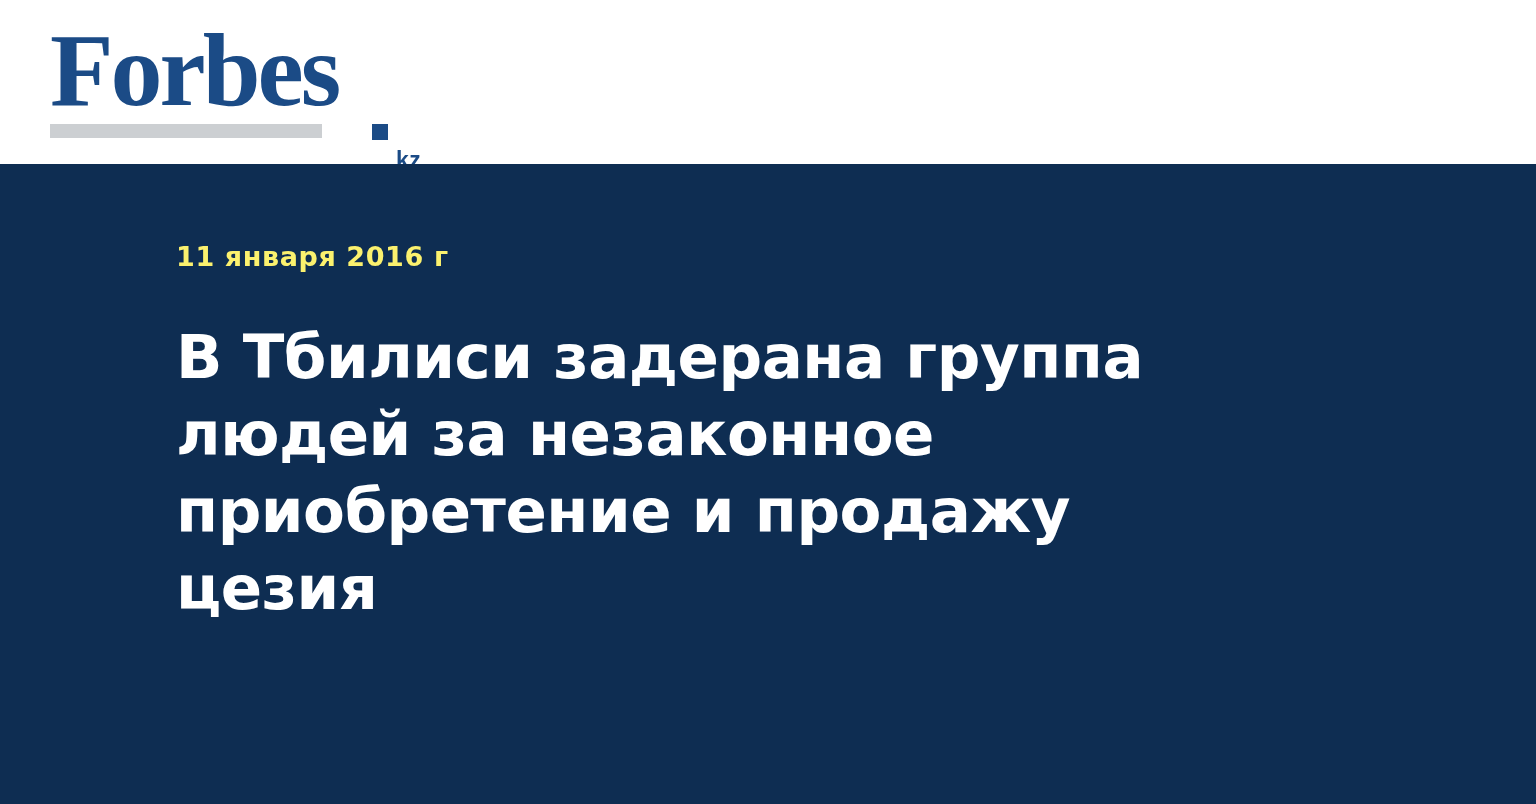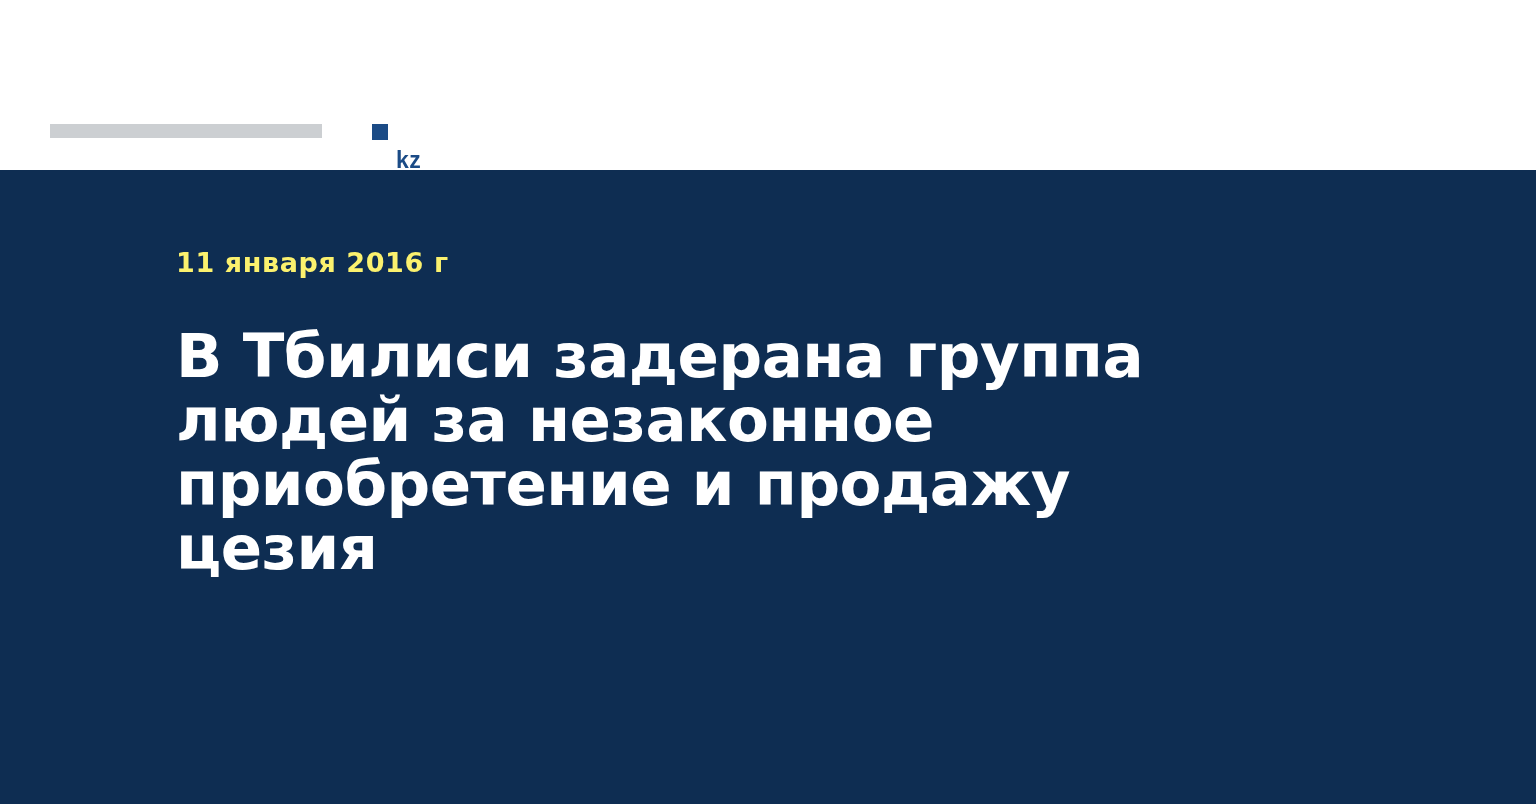--- a/index.html
+++ b/index.html
@@ -84,21 +84,21 @@
     line-height: 23px;
     letter-spacing: 0.5px;
     color: #1b4b86;
     margin-top: 28px;
   }
 
   
   .hero {
     position: absolute;
     left: 0;
-    top: 170px;
+    top: 164px;
     width: 1536px;
     height: 520px;
     background: #0e2d52;
   }
 
   .hero-inner {
     position: absolute;
     left: 176px;
     top: 78px;
     width: 1160px;
@@ -111,35 +111,36 @@
     line-height: 30px;
     letter-spacing: 0.6px;
     color: #fbf16e;
     margin: 0 0 46px 0;
   }
 
   .article-title {
     font-family: "DejaVu Sans", "Liberation Sans", sans-serif;
     font-weight: bold;
     font-size: 61px;
-    line-height: 64px;
+    line-height: 77px;
     letter-spacing: -0.5px;
     color: #ffffff;
     margin: 0;
     max-width: 1110px;
   }
 </style>
 </head>
 <body>
 
 <div class="page">
 
   <header class="masthead">
 
     <a class="logo" href="#">
+      <span class="logo-wordmark">Forbes</span>
       <span class="logo-rule"></span>
       <span class="logo-square"></span>
       <span class="logo-kz">kz</span>
     </a>
 
   </header>
 
   <section class="hero">
     <div class="hero-inner">
 

